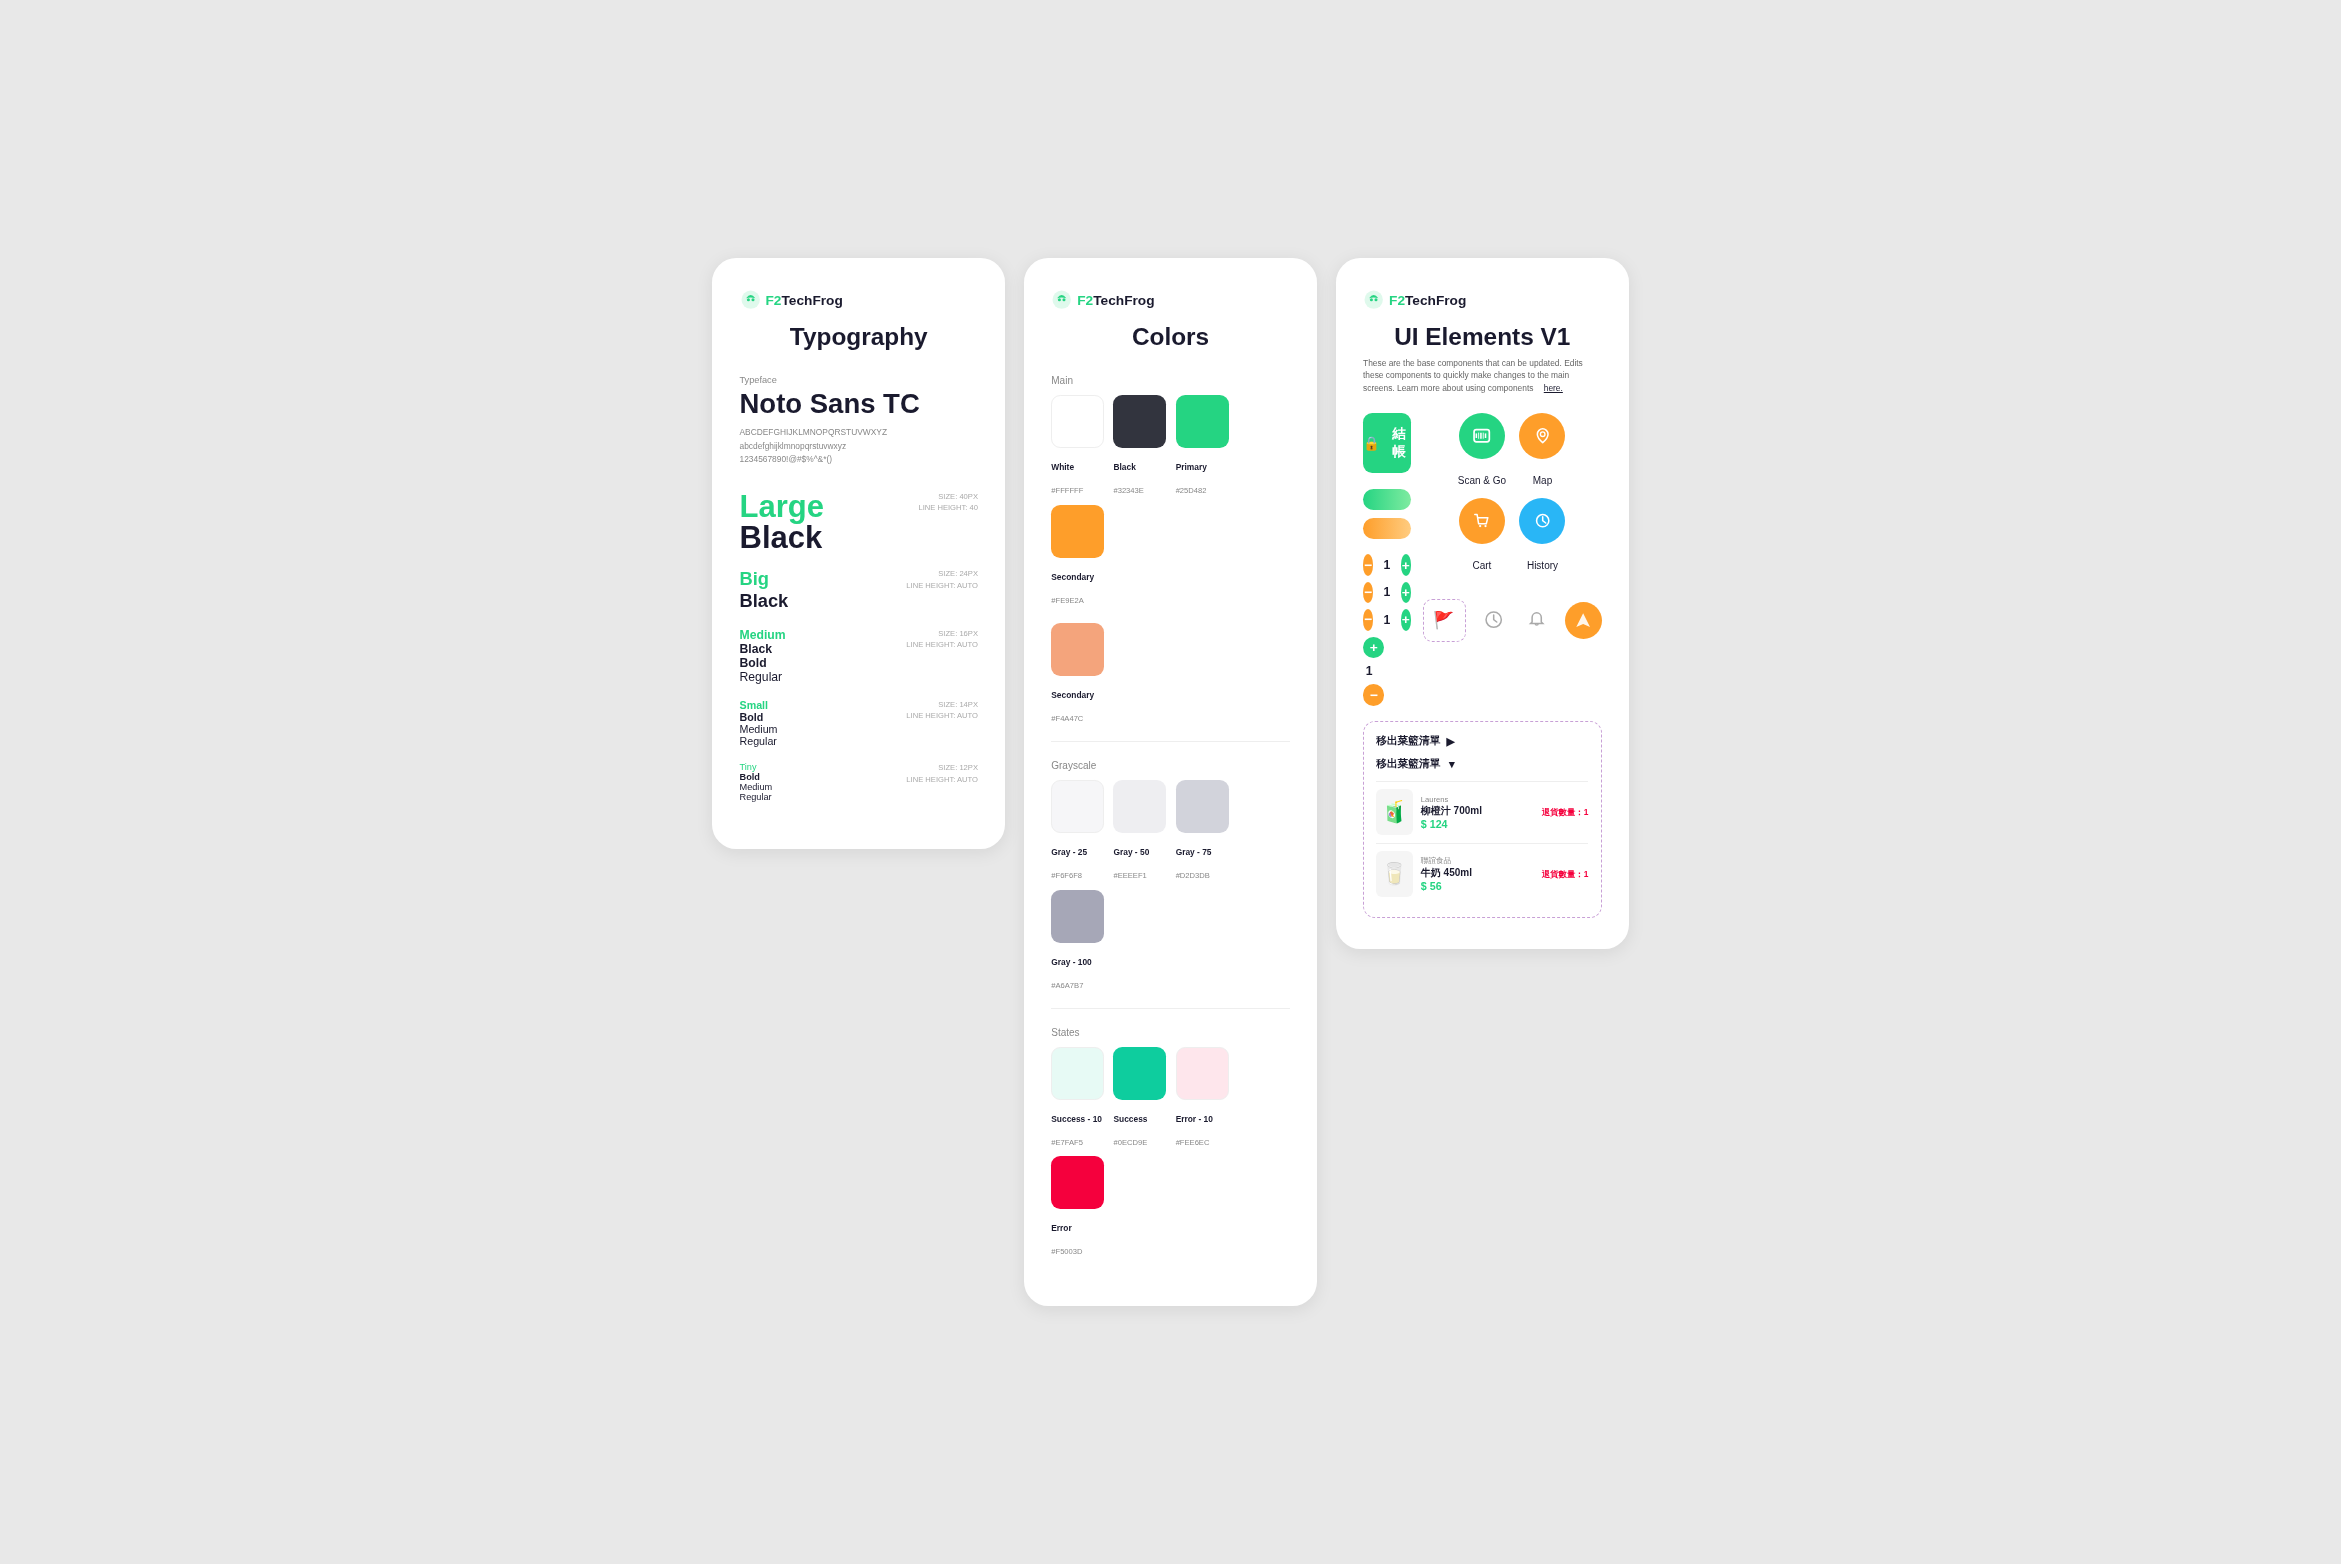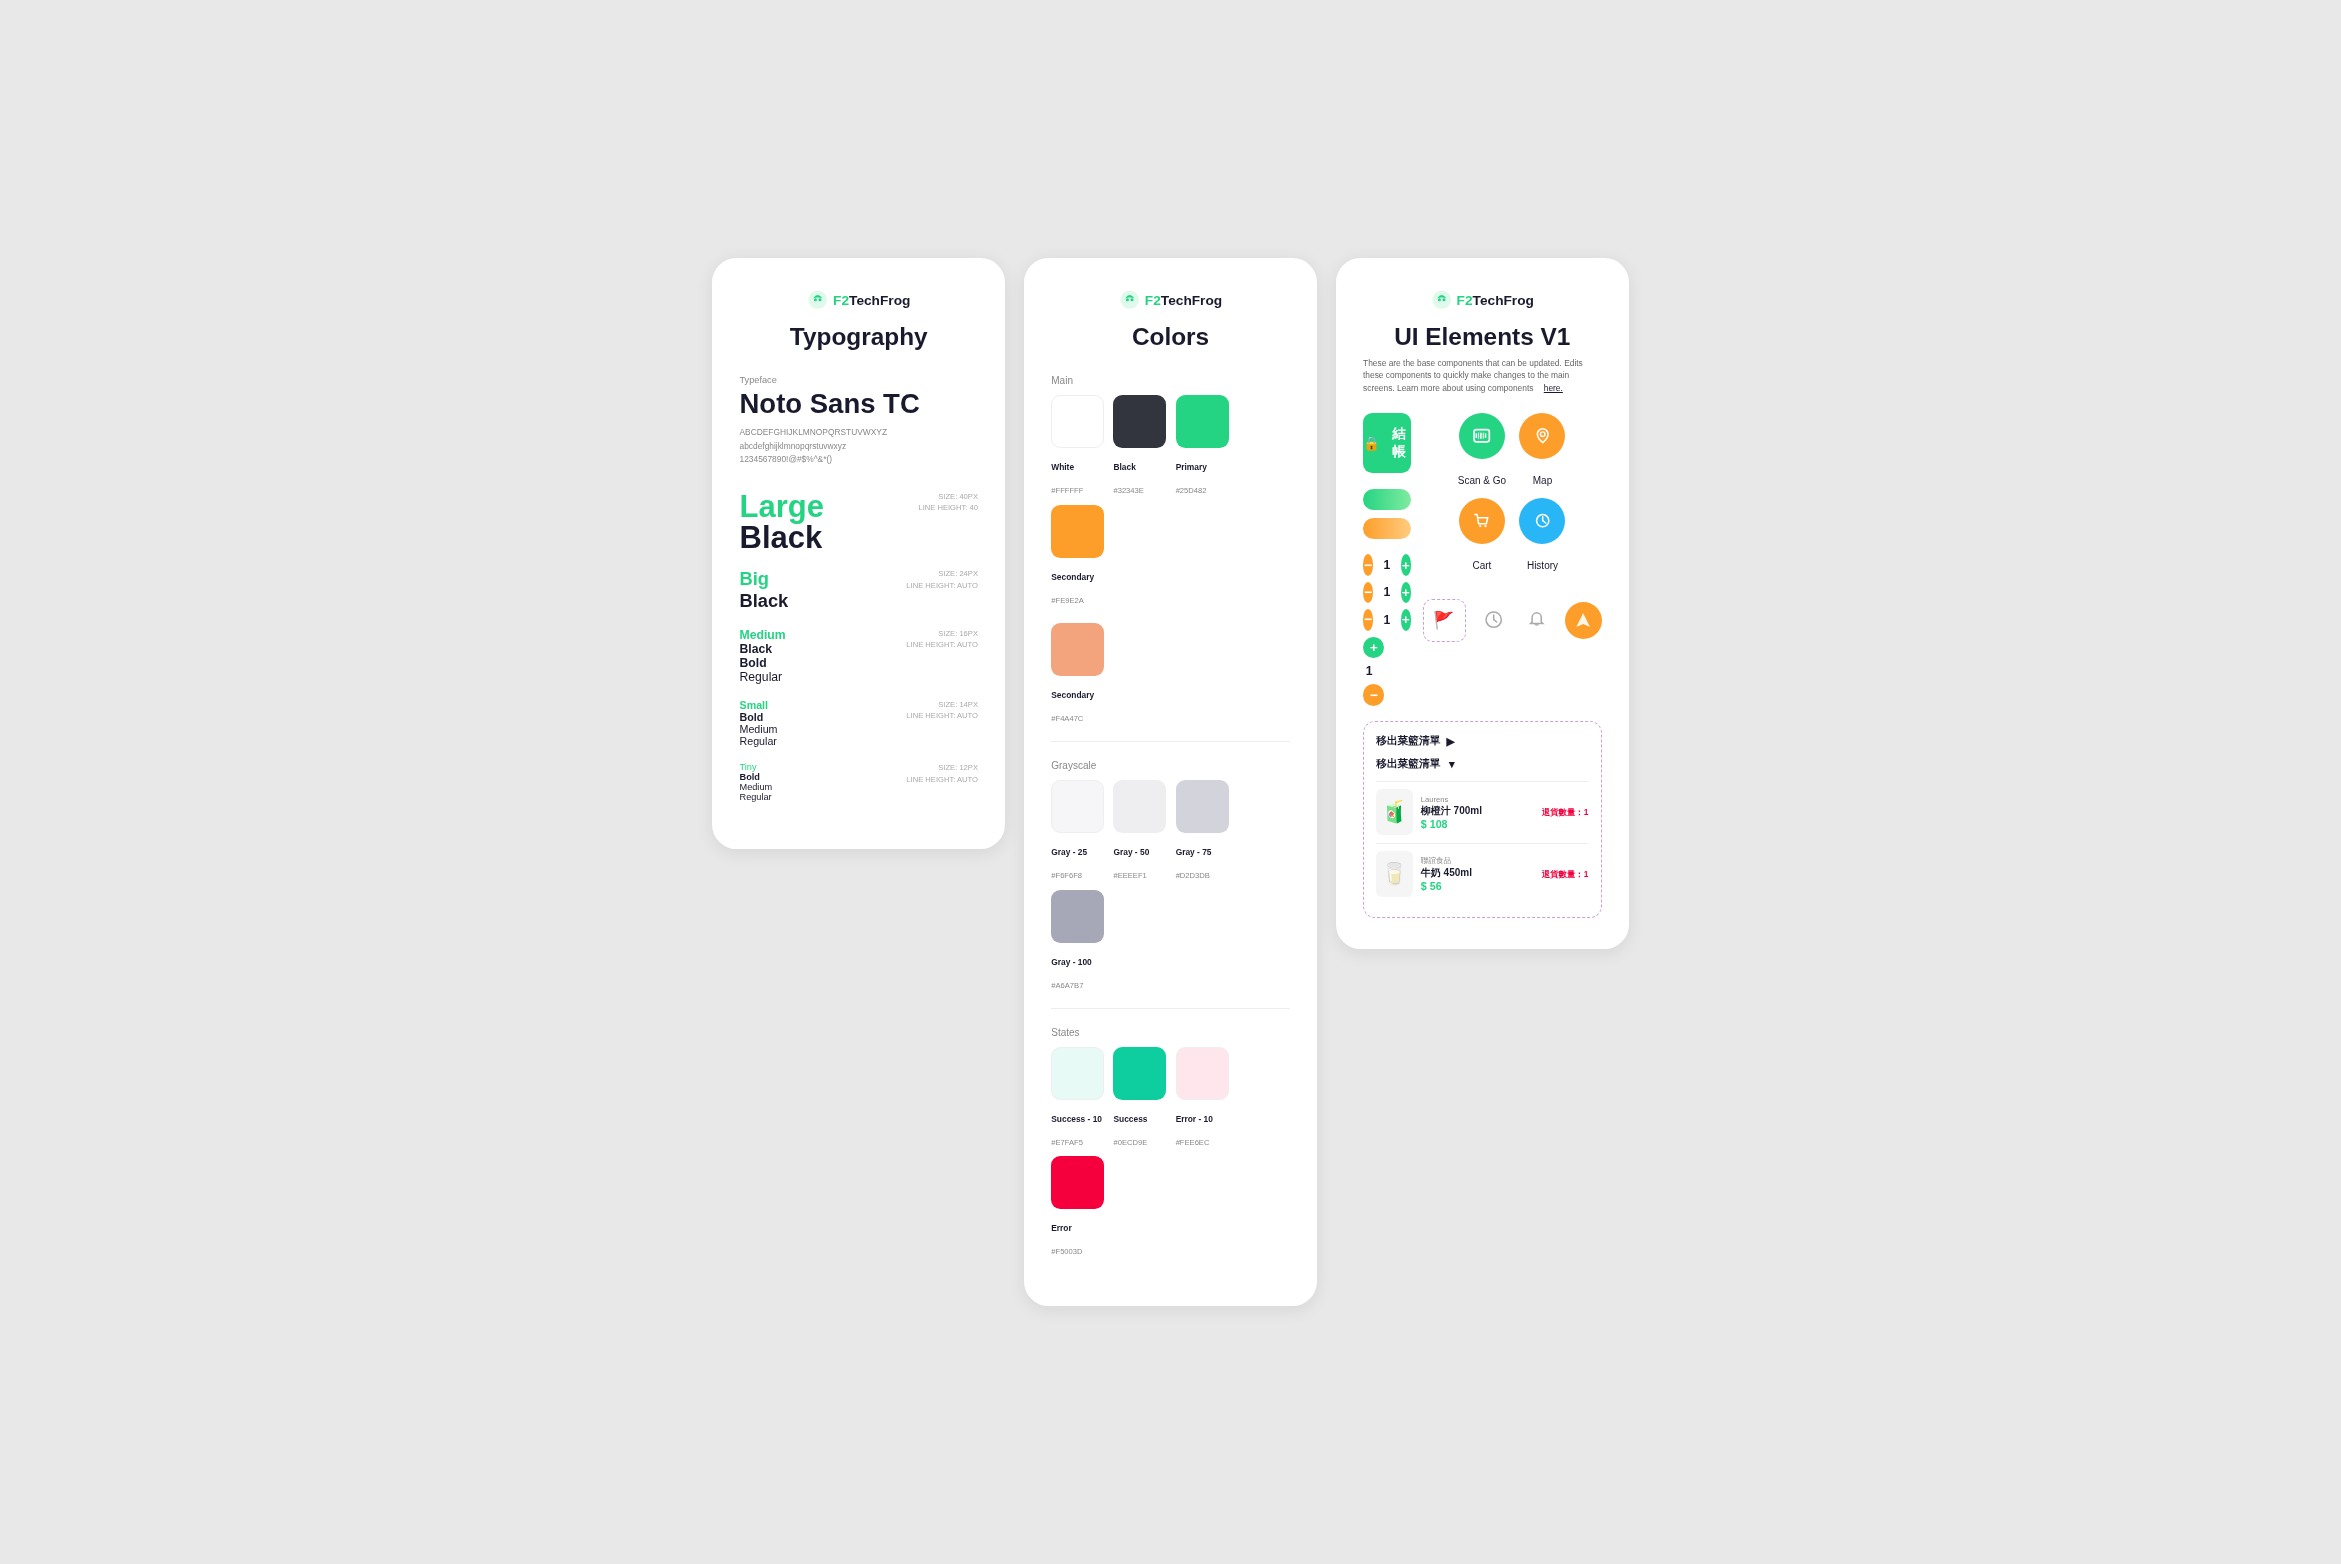--- a/index.html
+++ b/index.html
@@ -26,21 +26,20 @@
       flex: 1;
       box-shadow: 0 3.1px 18.3px rgba(0,0,0,0.08);
       min-width: 0;
     }
 
     
     .logo {
       display: flex;
       align-items: center;
       gap: 4.6px;
-      justify-content: center;
       margin-bottom: 12px;
     }
     .logo-icon {
       width: 21.4px;
       height: 21.4px;
     }
     .logo-text {
       font-size: 13.7px;
       font-weight: 700;
       color: #1a1a2e;
@@ -727,21 +726,21 @@
       <div class="cart-action-row">
         <span>移出菜籃清單</span>
         <span class="cart-action-arrow">▼</span>
       </div>
 
       <div class="cart-item">
         <div class="cart-item-img">🧃</div>
         <div class="cart-item-info">
           <div class="cart-item-brand">Laurens</div>
           <div class="cart-item-name">柳橙汁 700ml</div>
-          <div class="cart-item-price">$ 108</div>
+          <div class="cart-item-price">$ 124</div>
         </div>
         <div class="cart-item-return">退貨數量：1</div>
       </div>
 
       <div class="cart-item">
         <div class="cart-item-img">🥛</div>
         <div class="cart-item-info">
           <div class="cart-item-brand">聯誼食品</div>
           <div class="cart-item-name">牛奶 450ml</div>
           <div class="cart-item-price">$ 56</div>

